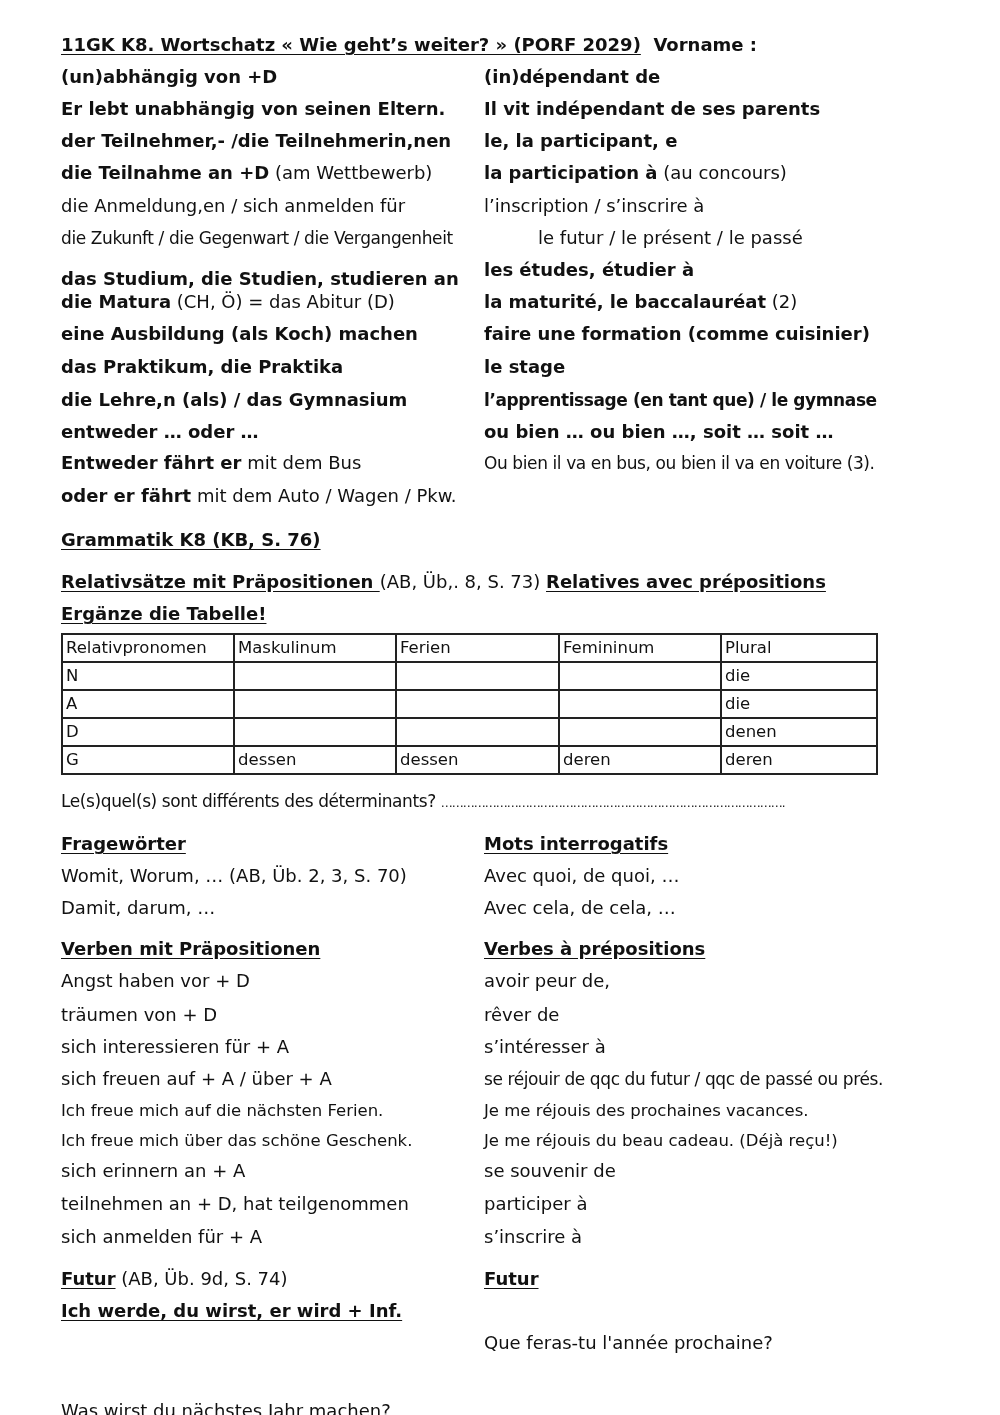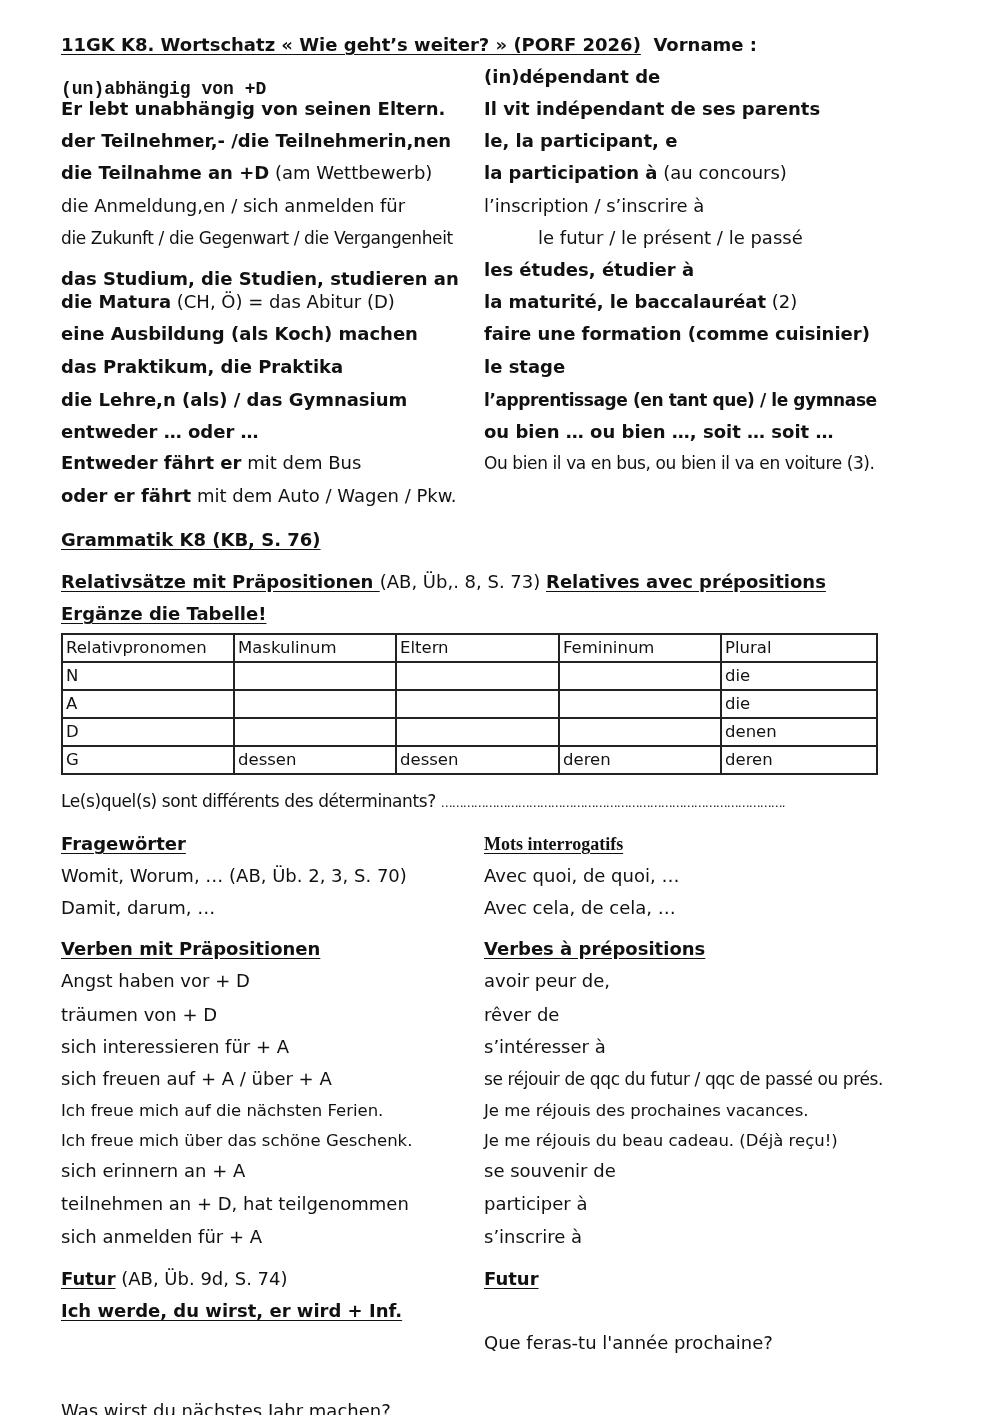--- a/index.html
+++ b/index.html
@@ -28,25 +28,25 @@
     table.rel td:nth-child(1) { width: 164px; }
     table.rel td:nth-child(2) { width: 154px; }
     table.rel td:nth-child(3) { width: 155px; }
     table.rel td:nth-child(4) { width: 154px; }
     .dots { letter-spacing: -1px; font-size: 12px; }
   </style>
 </head>
 <body>
 
 <div class="line l b title" style="top:34px;">
-  <span class="u">11GK K8. Wortschatz « Wie geht’s weiter? » (PORF 2026)</span>&nbsp;&nbsp;<span>Vorname :</span>
+  <span class="u">11GK K8. Wortschatz « Wie geht’s weiter? » (PORF 2029)</span>&nbsp;&nbsp;<span>Vorname :</span>
 </div>
 
 <div>
-  <div class="line l" style="top:78px;font-family:Liberation Mono, monospace;"><b>(un)abhängig von +D</b><span></span></div>
+  <div class="line l" style="top:66px;"><b>(un)abhängig von +D</b><span></span></div>
   <div class="line r" style="top:66px;"><b>(in)dépendant de</b><span></span></div>
 
   <div class="line l" style="top:98px;"><b>Er lebt unabhängig von seinen Eltern.</b><span></span></div>
   <div class="line r" style="top:98px;text-align:center;"><b>Il vit indépendant de ses parents</b><span></span></div>
 
   <div class="line l" style="top:130px;"><b>der Teilnehmer,- /die Teilnehmerin,nen</b><span></span></div>
   <div class="line r" style="top:130px;"><b>le, la participant, e</b><span></span></div>
 
   <div class="line l" style="top:162px;"><b>die Teilnahme an +D</b><span> (am Wettbewerb)</span></div>
   <div class="line r" style="top:162px;"><b>la participation à</b><span> (au concours)</span></div>
@@ -87,21 +87,21 @@
   <span class="b u">Relativsätze mit Präpositionen </span><span>(AB, Üb,. 8, S. 73) </span><span class="b u">Relatives avec prépositions</span>
 </div>
 
 <div class="line l b u" style="top:603px;">Ergänze die Tabelle!</div>
 
 <table class="rel">
   <tbody>
       <tr>
     <td>Relativpronomen</td>
     <td>Maskulinum</td>
-    <td>Eltern</td>
+    <td>Ferien</td>
     <td>Femininum</td>
     <td>Plural</td>
   </tr>
   <tr>
     <td>N</td>
     <td></td>
     <td></td>
     <td></td>
     <td>die</td>
   </tr>
@@ -128,21 +128,21 @@
   </tr>
 </tbody>
   </table>
 
 <div class="line l cond" style="top:790px;">
   <span>Le(s)quel(s) sont différents des déterminants?</span>
   <span class="dots">………………………………………………………………………………….</span>
 </div>
 
 <div class="line l b u" style="top:833px;">Fragewörter</div>
-<div class="line r b u" style="top:833px;font-family:Liberation Serif, serif;">Mots interrogatifs</div>
+<div class="line r b u" style="top:833px;">Mots interrogatifs</div>
 <div class="line l" style="top:865px;">Womit, Worum, … (AB, Üb. 2, 3, S. 70)</div>
 <div class="line r" style="top:865px;">Avec quoi, de quoi, …</div>
 <div class="line l" style="top:897px;">Damit, darum, …</div>
 <div class="line r" style="top:897px;">Avec cela, de cela, …</div>
 
 <div class="line l b u" style="top:938px;">Verben mit Präpositionen</div>
 <div class="line r b u" style="top:938px;">Verbes à prépositions</div>
 
 <div class="line l" style="top:970px;">Angst haben vor + D</div>
 <div class="line r" style="top:970px;">avoir peur de,</div>

